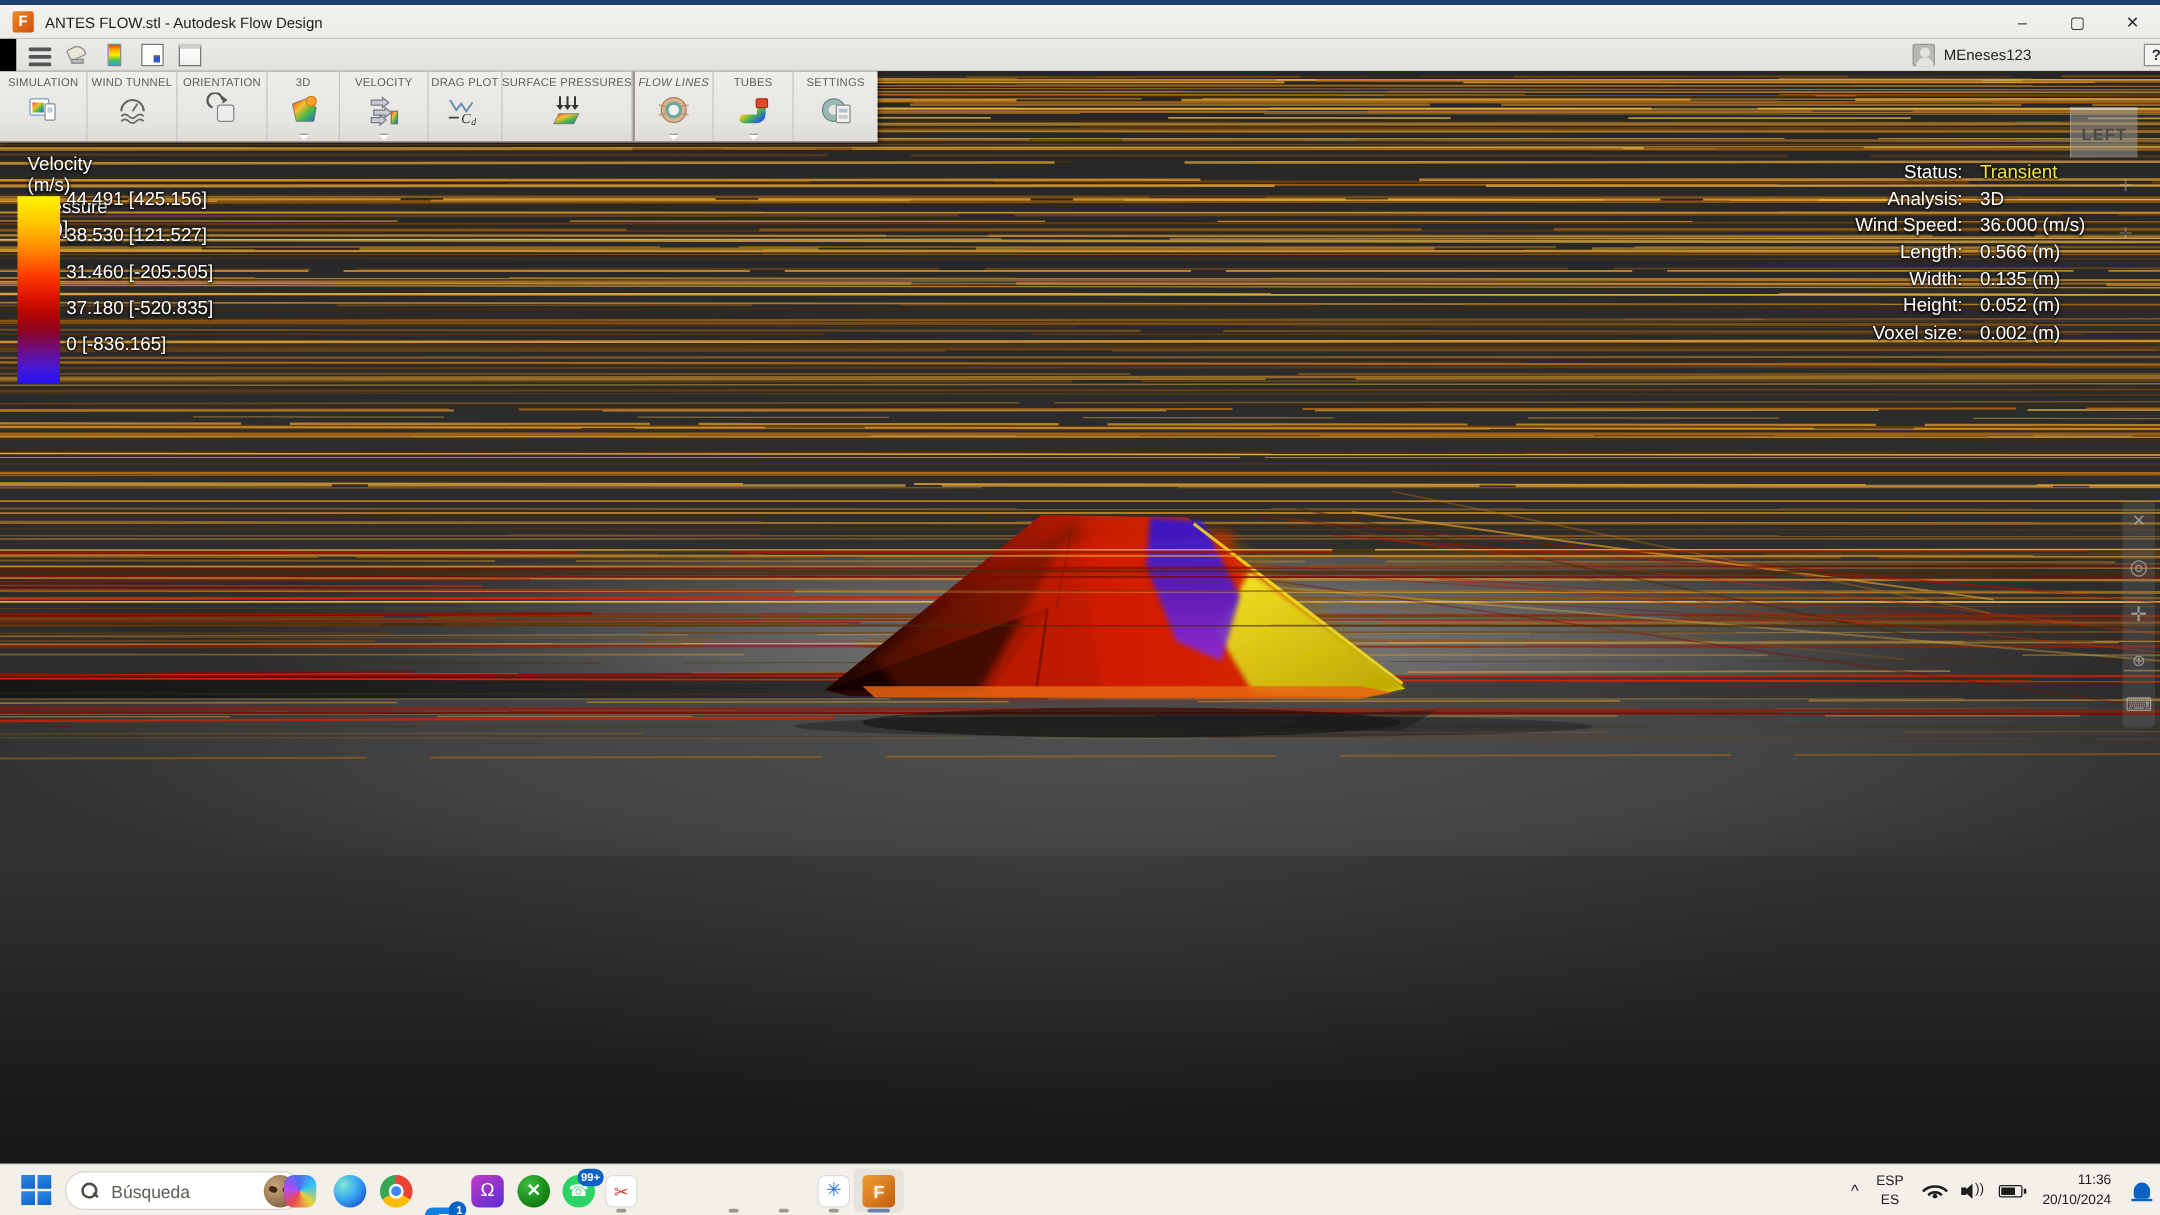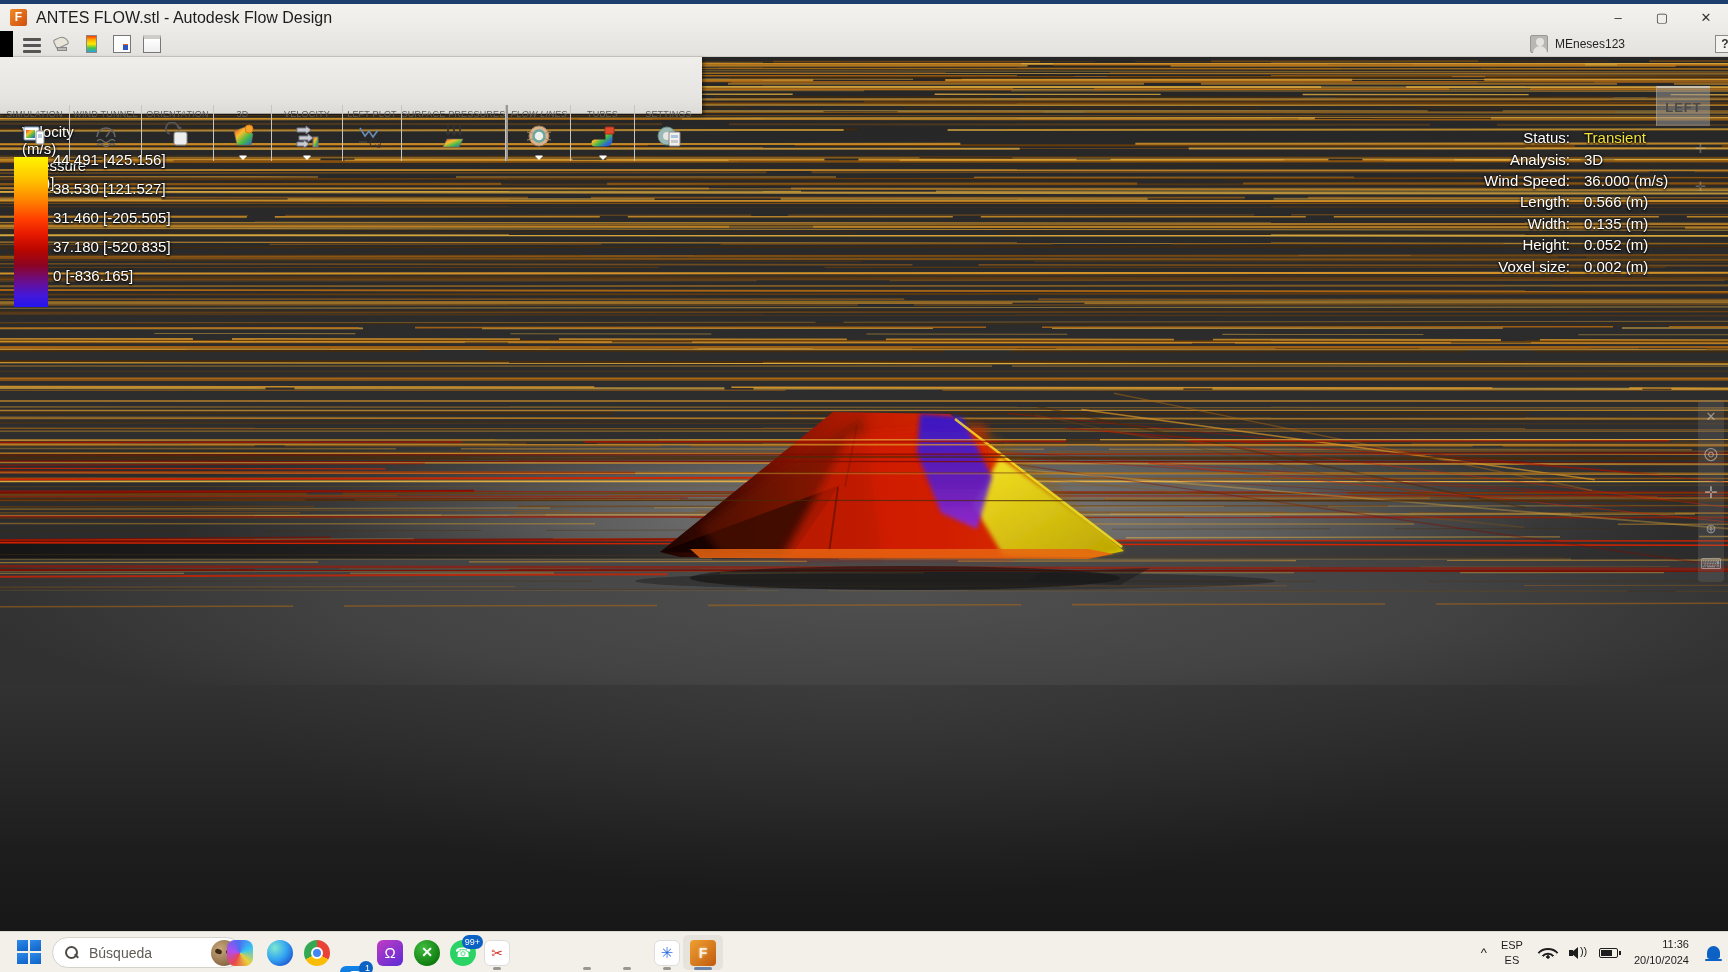--- a/index.html
+++ b/index.html
@@ -6,21 +6,21 @@
   html,body { width:1728px; height:972px; overflow:hidden; background:#000;
     font-family:"Liberation Sans", sans-serif; }
 
   
   #win-border-top { position:absolute; top:0; left:0; width:1728px; height:4px; background:#1d3f6e; }
   #titlebar { position:absolute; top:4px; left:0; width:1728px; height:27px;
     background:linear-gradient(#f4f2ef,#ecebe8); display:flex; align-items:center; }
   #app-icon { width:17px; height:17px; margin-left:10px; border-radius:2px;
     background:linear-gradient(135deg,#f08a24,#cf4d0e); color:#fff; font-weight:bold;
     font-size:12px; text-align:center; line-height:17px; }
-  #title-text { margin-left:9px; font-size:16px; color:#1d1d1d; }
+  #title-text { margin-left:9px; font-size:12px; color:#1d1d1d; }
   .winctl { width:44px; height:26px; text-align:center; line-height:26px; font-size:13px; color:#333; }
   #winctl-wrap { margin-left:auto; display:flex; }
   #quickbar { position:absolute; top:31px; left:0; width:1728px; height:26px;
     background:linear-gradient(#eceae6,#e4e2de); border-bottom:1px solid #cfccc7;
     display:flex; align-items:center;margin-left:13px; }
   .qicon { width:22px; height:20px; margin-left:8px; position:relative; }
   .hamb, .hamb::before, .hamb::after { position:absolute; width:18px; height:3px; background:#555;
     border-radius:1px; content:""; }
   .hamb { top:4px; left:2px; } .hamb::before { top:6px; left:0; } .hamb::after { top:12px; left:0; }
   .lampshape { position:absolute; left:3px; top:3px; width:14px; height:10px; background:#e8e4d8;
@@ -43,21 +43,21 @@
     border-radius:7px 7px 0 0; background:#e6e4e0; }
   #user-name { font-size:12px; color:#222; margin-left:7px; }
   #help-btn { width:20px; height:18px; border:1px solid #8a8a8a; background:#f5f3f0; color:#333;
     font-size:12px; font-weight:bold; text-align:center; line-height:17px; margin-left:90px; margin-right:6px; }
 
   
   #ribbon { position:absolute; top:57px; left:0; width:702px; height:57px;
     background:linear-gradient(#f0eeea,#e7e5e1 70%,#dddbd6); border-bottom:1px solid #a8a5a0;
     display:flex; z-index:30; box-shadow:2px 2px 4px rgba(0,0,0,.5); }
   .rtab { position:relative; height:100%; border-right:1px solid #c8c5c0; display:flex;
-    flex-direction:column; align-items:center;margin-top:48px; }
+    flex-direction:column; align-items:center; }
   .rtab-label { font-size:9px; color:#5c5c5c; margin-top:4px; letter-spacing:.2px; white-space:nowrap; }
   .rtab-icon { margin-top:2px; width:30px; height:30px; display:flex; align-items:center; justify-content:center; }
   .dd-arrow { position:absolute; bottom:1px; left:50%; margin-left:-4px; width:0; height:0;
     border-left:4px solid transparent; border-right:4px solid transparent; border-top:4px solid #fff; 
     filter:drop-shadow(0 -1px 0 #999); }
   .group-sep { border-left:2px solid #9b9893;font-style:italic; }
 
   
   #viewport { position:absolute; top:57px; left:0; width:1728px; height:874px;
     background:linear-gradient(#262626,#2e2e2e 45%,#2a2a2a); overflow:hidden; }
@@ -121,21 +121,21 @@
   #sloth::before { content:""; position:absolute; left:4px; top:9px; width:7px; height:5px;
     background:#3e2a14; border-radius:50%; transform:rotate(20deg); }
   #sloth::after { content:""; position:absolute; right:4px; top:9px; width:7px; height:5px;
     background:#3e2a14; border-radius:50%; transform:rotate(-20deg); }
   .tb-icon { position:absolute; top:8px; width:26px; height:26px; }
   .runner { position:absolute; bottom:2px; width:8px; height:3px; border-radius:2px; background:#9a9690; }
   #flow-active-bg { position:absolute; left:683px; top:3px; width:40px; height:35px;
     background:#e6e3dd; border-radius:5px; }
   #flow-runner { position:absolute; left:694px; bottom:2px; width:18px; height:3px; border-radius:2px; background:#6b83a8; }
   .badge { position:absolute; top:-5px; right:-7px; min-width:14px; height:14px; padding:0 3px;
-    background:#0b62c4; color:#fff; font-size:9px; border-radius:8px; text-align:right; line-height:14px; }
+    background:#0b62c4; color:#fff; font-size:9px; border-radius:8px; text-align:right; line-height:14px;font-weight:bold; }
   .icon-copilot { background:conic-gradient(from 210deg,#e8484a,#b44bf0,#4b6df0,#35c5f2,#e8d23a,#e8484a); border-radius:8px; }
   .icon-edge { background:radial-gradient(circle at 30% 30%, #7ee8d0, #35a7f1 45%, #1f5bd4 80%); border-radius:50%; }
   .icon-chrome { position:relative; border-radius:50%;
     background:conic-gradient(#ea4335 0 120deg,#fbbc05 120deg 240deg,#34a853 240deg 360deg); }
   .icon-chrome::after { content:""; position:absolute; inset:7px; background:#4285f4;
     border:2px solid #fff; border-radius:50%; }
   .icon-store { background:linear-gradient(#1184e8,#0b5ec0); border-radius:6px; position:relative; }
   .icon-store::after { content:""; position:absolute; left:6px; top:9px; width:14px; height:11px;
     background:#fff; border-radius:2px; }
   .icon-store::before { content:""; position:absolute; left:9px; top:5px; width:8px; height:5px;
@@ -627,21 +627,21 @@
       <svg width="28" height="28">
       <polygon points="4,6 13,6 13,4 18,8 13,12 13,10 4,10" fill="#c8ccd0" stroke="#778"></polygon>
       <polygon points="4,13 13,13 13,11 18,15 13,19 13,17 4,17" fill="#c8ccd0" stroke="#778" transform="translate(2,1)"></polygon>
       <polygon points="4,20 11,20 11,18 16,22 11,26 11,24 4,24" fill="#c8ccd0" stroke="#778"></polygon>
       <rect x="20" y="15" width="5" height="10" fill="url(#ribRain)" stroke="#777"></rect>
         </svg>
       </div>
     <div class="dd-arrow"></div>
   </div>
   <div class="rtab" style="width:59px">
-    <div class="rtab-label">LEFT PLOT</div>
+    <div class="rtab-label">DRAG PLOT</div>
     <div class="rtab-icon">
       <svg width="30" height="28">
           <polyline points="3,6 8,14 12,9 16,15 21,8" fill="none" stroke="#6a8cb0" stroke-width="1.6"></polyline>
       <line x1="2" y1="20" x2="10" y2="20" stroke="#444" stroke-width="1.4"></line>
       <text x="12" y="24" font-size="11" fill="#333" class="rib-cd">C</text>
       <text x="20" y="26" font-size="8" fill="#333" class="rib-cd">d</text>
         </svg>
       </div>
   </div>
   <div class="rtab" style="width:104px">

